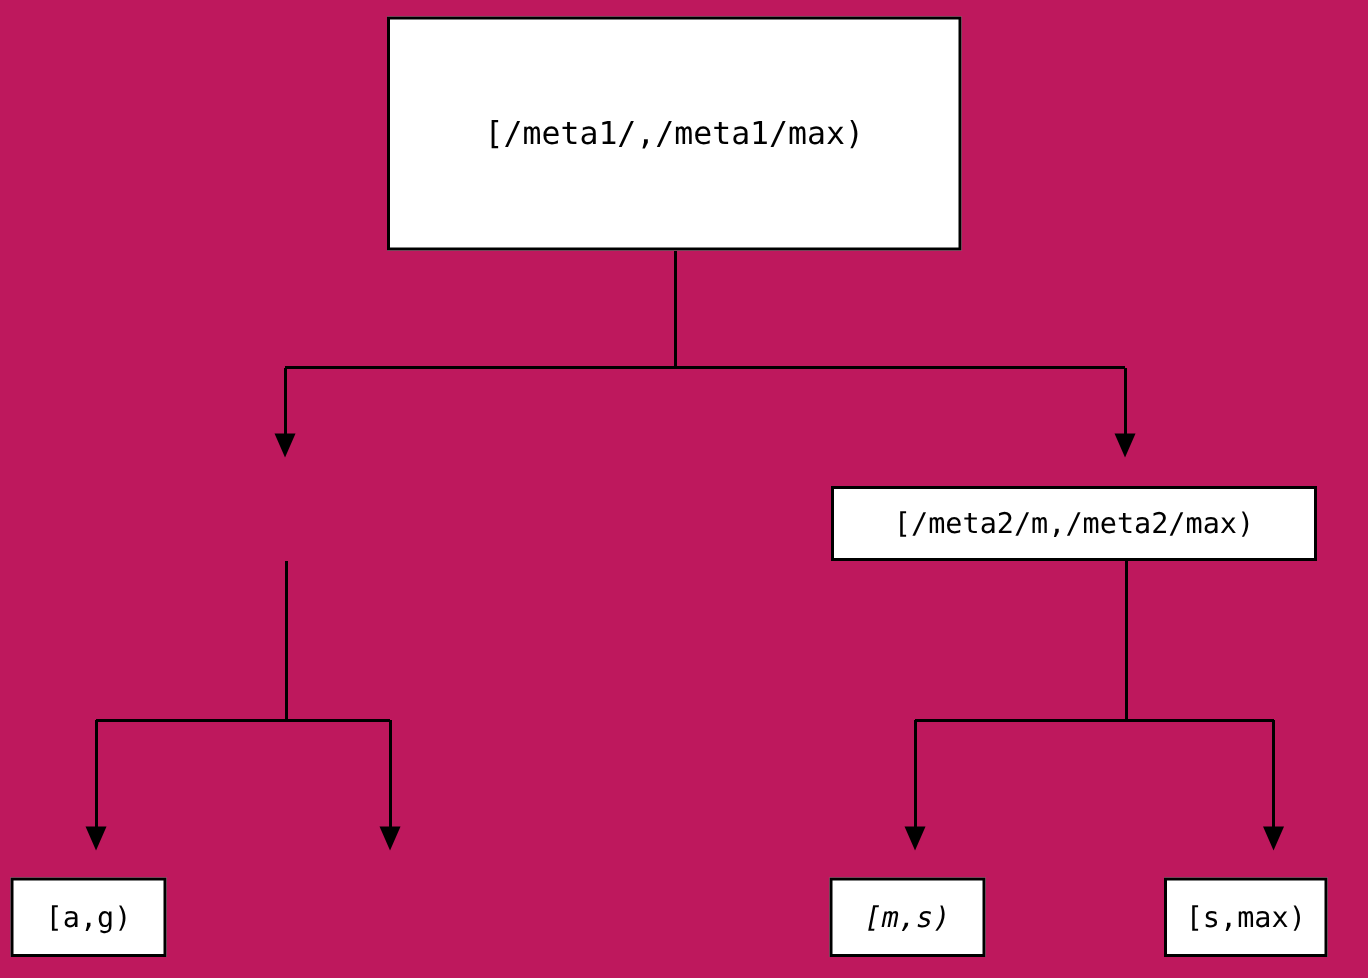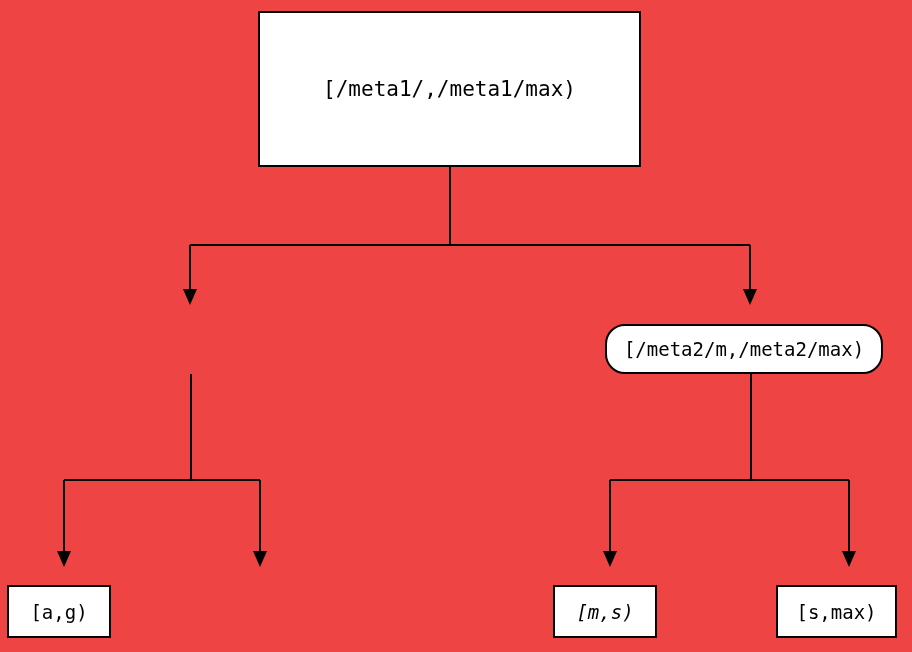--- a/index.html
+++ b/index.html
@@ -8,21 +8,21 @@
     padding: 0;
     background: #ffffff;
   }
   body {
     font-family: "DejaVu Sans Mono", "Liberation Mono", monospace;
   }
   #diagram-root {
     position: relative;
     width: 912px;
     height: 652px;
-    background: #ef4444;
+    background: #be185d;
     overflow: hidden;
   }
   #diagram-svg {
     position: absolute;
     top: 0;
     left: 0;
     width: 912px;
     height: 652px;
     display: block;
   }
@@ -49,33 +49,32 @@
   .node-mid {
     top: 324px;
     height: 50px;
     font-size: 19px;
   }
   .node-mid-left {
     left: 21px;
     width: 326px;
   }
   .node-mid-right {
-    left: 605px;
-    width: 278px;
-    border-radius: 20px;
+    left: 554px;
+    width: 324px;
   }
   .node-leaf {
     top: 585px;
     height: 53px;
     font-size: 19px;
   }
   .leaf-1 { left: 7px;   width: 104px; }
   .leaf-2 { left: 205px; width: 100px; }
   .leaf-3 { left: 553px; width: 104px; font-style: italic; }
-  .leaf-4 { left: 776px; width: 121px; }
+  .leaf-4 { left: 776px; width: 109px; }
 </style>
 </head>
 <body>
 
 <div id="diagram-root">
 
   <svg id="diagram-svg" viewBox="0 0 912 652" xmlns="http://www.w3.org/2000/svg">
 
     <g stroke="#000000" stroke-width="2" fill="none" shape-rendering="crispEdges">
 

